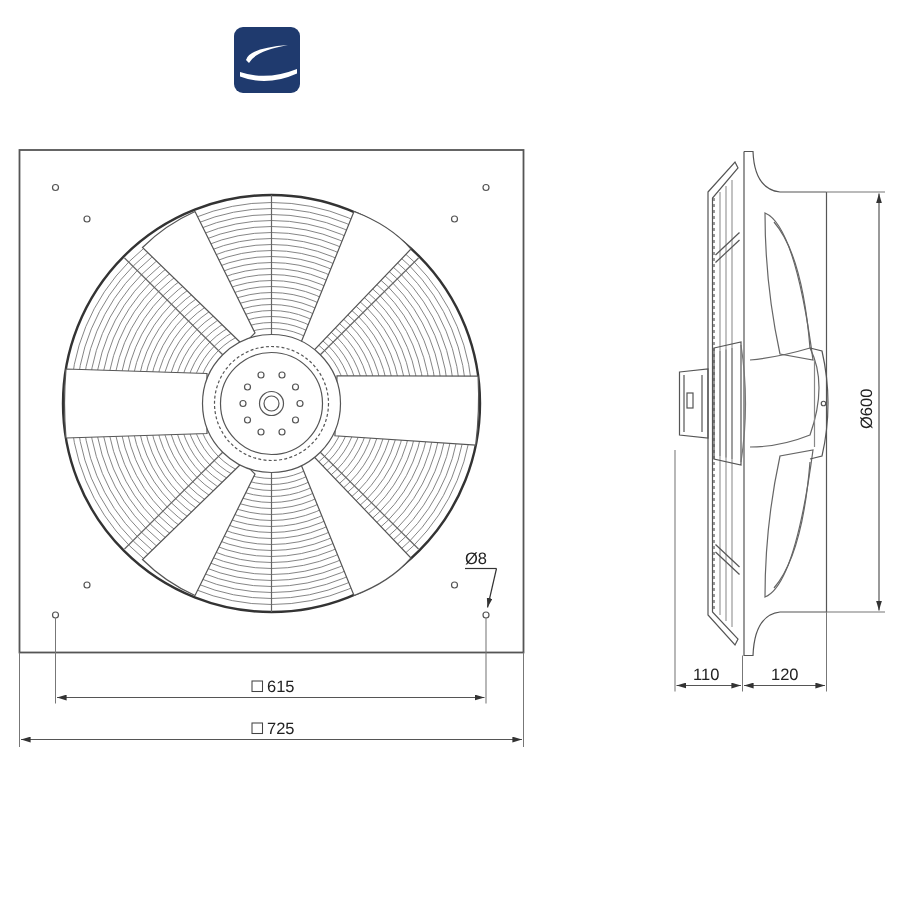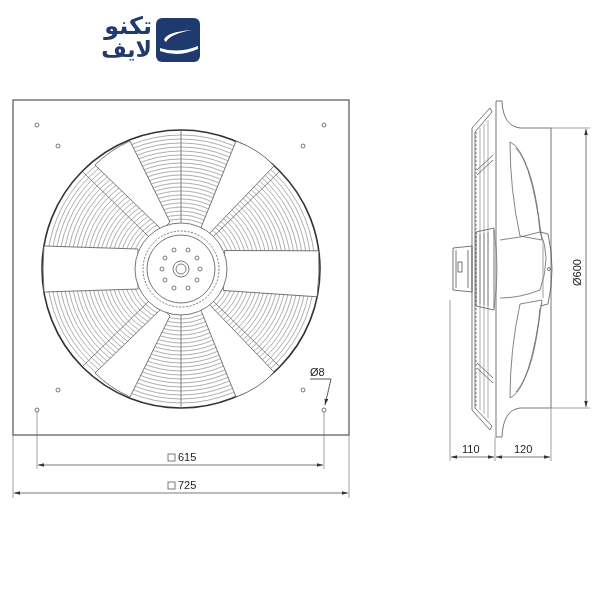--- a/index.html
+++ b/index.html
@@ -9,24 +9,20 @@
   .logo-text .l1 { font-size:24px; display:block; }
   .logo-text .l2 { font-size:22px; display:block; }
   .logo-mark { position:absolute; right:0; top:10px; width:44px; height:44px; }
   svg.drawing { position:absolute; left:0; top:0; }
   .dim-text { font-family:"Liberation Sans", sans-serif; font-size:11px; fill:#222; }
 </style>
 </head>
 <body>
 
 <div class="logo">
-  <div class="logo-text">
-    <span class="l1">تکنو</span>
-    <span class="l2">لایف</span>
-  </div>
   <svg class="logo-mark" viewBox="0 0 44 44">
     <rect x="0" y="0" width="44" height="44" rx="6" fill="#1f3a6e"></rect>
     <path d="M8 22 Q10 14 36 12 Q14 16 10 24 Z" fill="#ffffff"></path>
     <path d="M4 30 Q22 36 42 28 L42 31 Q22 40 4 33 Z" fill="#ffffff"></path>
   </svg>
 </div>
 
 <svg class="drawing" width="600" height="600" viewBox="0 0 600 600">
   <defs>
     <marker id="arr" viewBox="0 0 10 6" refX="10" refY="3" markerWidth="8" markerHeight="5" orient="auto-start-reverse">

